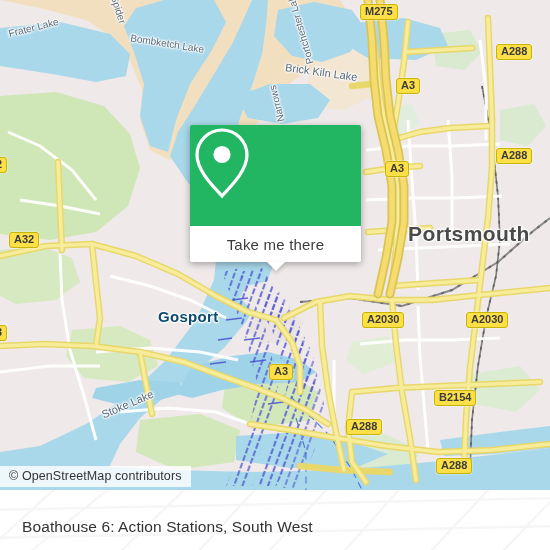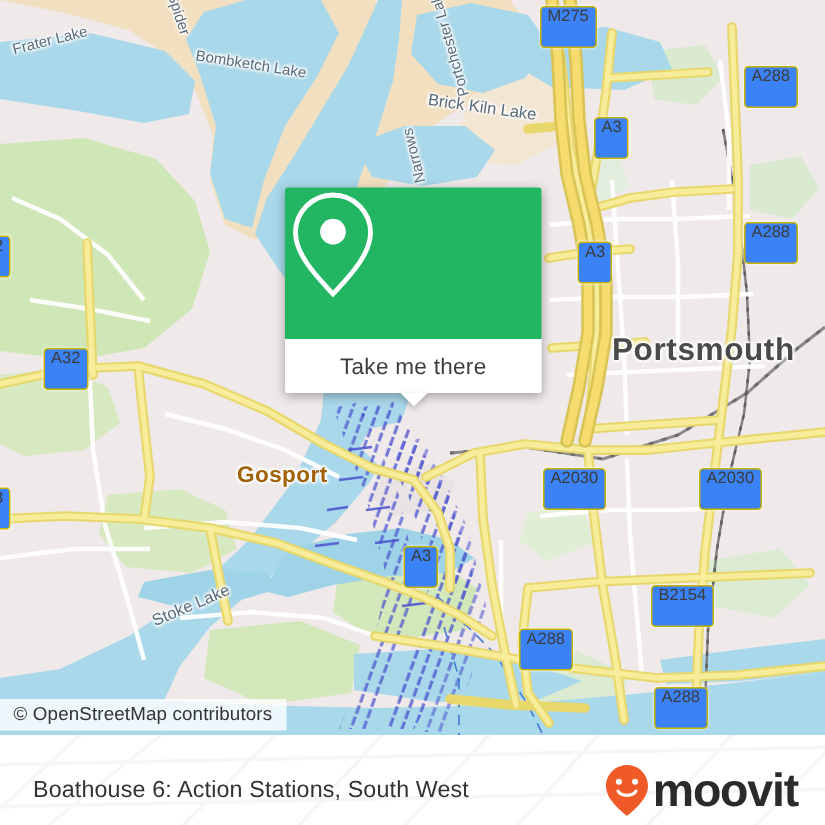--- a/index.html
+++ b/index.html
@@ -7,25 +7,25 @@
   #app{position:relative;width:550px;height:550px;overflow:hidden;background:#fff;}
 
   
   #map{position:absolute;left:0;top:0;width:550px;height:490px;overflow:hidden;background:#efe9e9;}
   #map svg{position:absolute;left:0;top:0;}
 
   .maplabel{position:absolute;white-space:nowrap;color:#444; -webkit-font-smoothing:antialiased;
      text-shadow:0 0 3px #fff,0 0 3px #fff,1px 0 2px #fff,-1px 0 2px #fff,0 1px 2px #fff,0 -1px 2px #fff;font-weight:bold;}
   .water-label{color:#5a6b7a;font-style:normal;font-size:10px;font-weight:400;}
   .city-label{color:#4a4a4a;font-size:21px;letter-spacing:.4px;}
-  .town-label{color:#a16207;font-size:15px;letter-spacing:.3px;}
-
-  
-  .shield{position:absolute;background:#3b82f6;border:1.5px solid #c9b400;border-radius:3px;
-     color:#3b3b3b;font-size:11px;font-weight:400;padding:1px 4px 14px 4px;line-height:11px;
+  .town-label{color:#0c4a6e;font-size:15px;letter-spacing:.3px;}
+
+  
+  .shield{position:absolute;background:#fde047;border:1.5px solid #c9b400;border-radius:3px;
+     color:#3b3b3b;font-size:11px;font-weight:700;padding:1px 4px 2px 4px;line-height:11px;
      box-shadow:0 0 2px rgba(255,255,255,.9);}
 
   
   #card{position:absolute;left:190px;top:125px;width:171px;height:137px;
      box-shadow:0 2px 7px rgba(0,0,0,.33);border-radius:2px;overflow:visible;}
   #card-top{width:100%;height:101px;background:#22b663;border-radius:2px 2px 0 0;
      display:flex;align-items:center;justify-content:center;}
   #card-bottom{position:relative;width:100%;height:36px;background:#fff;border-radius:0 0 2px 2px;
      display:flex;align-items:center;justify-content:center;}
   #card-bottom .label{font-size:15px;color:#3d3d3d;letter-spacing:.2px;}
@@ -241,21 +241,21 @@
     <div class="maplabel city-label" style="left:408px;top:222px;">Portsmouth</div>
     <div class="maplabel town-label" style="left:158px;top:308px;">Gosport</div>
 
     <div>
       <div class="shield" style="left:360px;top:4px;">M275</div>
       <div class="shield" style="left:496px;top:44px;">A288</div>
       <div class="shield" style="left:396px;top:78px;">A3</div>
       <div class="shield" style="left:496px;top:148px;">A288</div>
       <div class="shield" style="left:385px;top:161px;">A3</div>
       <div class="shield" style="left:-9px;top:157px;">2</div>
-      <div class="shield" style="left:29px;top:232px;">A32</div>
+      <div class="shield" style="left:9px;top:232px;">A32</div>
       <div class="shield" style="left:362px;top:312px;">A2030</div>
       <div class="shield" style="left:466px;top:312px;">A2030</div>
       <div class="shield" style="left:-9px;top:325px;">3</div>
       <div class="shield" style="left:269px;top:364px;">A3</div>
       <div class="shield" style="left:434px;top:390px;">B2154</div>
       <div class="shield" style="left:346px;top:419px;">A288</div>
       <div class="shield" style="left:436px;top:458px;">A288</div>
     </div>
 
     <div id="card">
@@ -283,24 +283,15 @@
         <path d="M196,64 L262,-8"></path>
           <path d="M268,62 L330,-4"></path>
           <path d="M340,66 L404,-6"></path>
         <path d="M430,62 L492,-4"></path>
           <path d="M500,64 L552,10"></path>
         <path d="M-10,20 L560,8"></path>
           <path d="M-10,48 L560,36"></path>
       </g>
     </svg>
     <div id="footer-title">Boathouse 6: Action Stations, South West</div>
-    <div id="brand">
-      <svg width="30" height="36" viewBox="0 0 30 36">
-        <path d="M15 1 C7.3 1 1 7.3 1 15 C1 24 11 31.5 15 35 C19 31.5 29 24 29 15 C29 7.3 22.7 1 15 1 Z" fill="#ef5a28"></path>
-        <circle cx="9.6" cy="12.2" r="2.0" fill="#ffffff"></circle>
-        <circle cx="20.4" cy="12.2" r="2.0" fill="#ffffff"></circle>
-        <path d="M9 18.4 C11 22.2 19 22.2 21 18.4" stroke="#ffffff" stroke-width="2.1" fill="none" stroke-linecap="round"></path>
-      </svg>
-      <span id="brand-word">moovit</span>
-    </div>
   </div>
 
 </div>
 
 </body></html>

